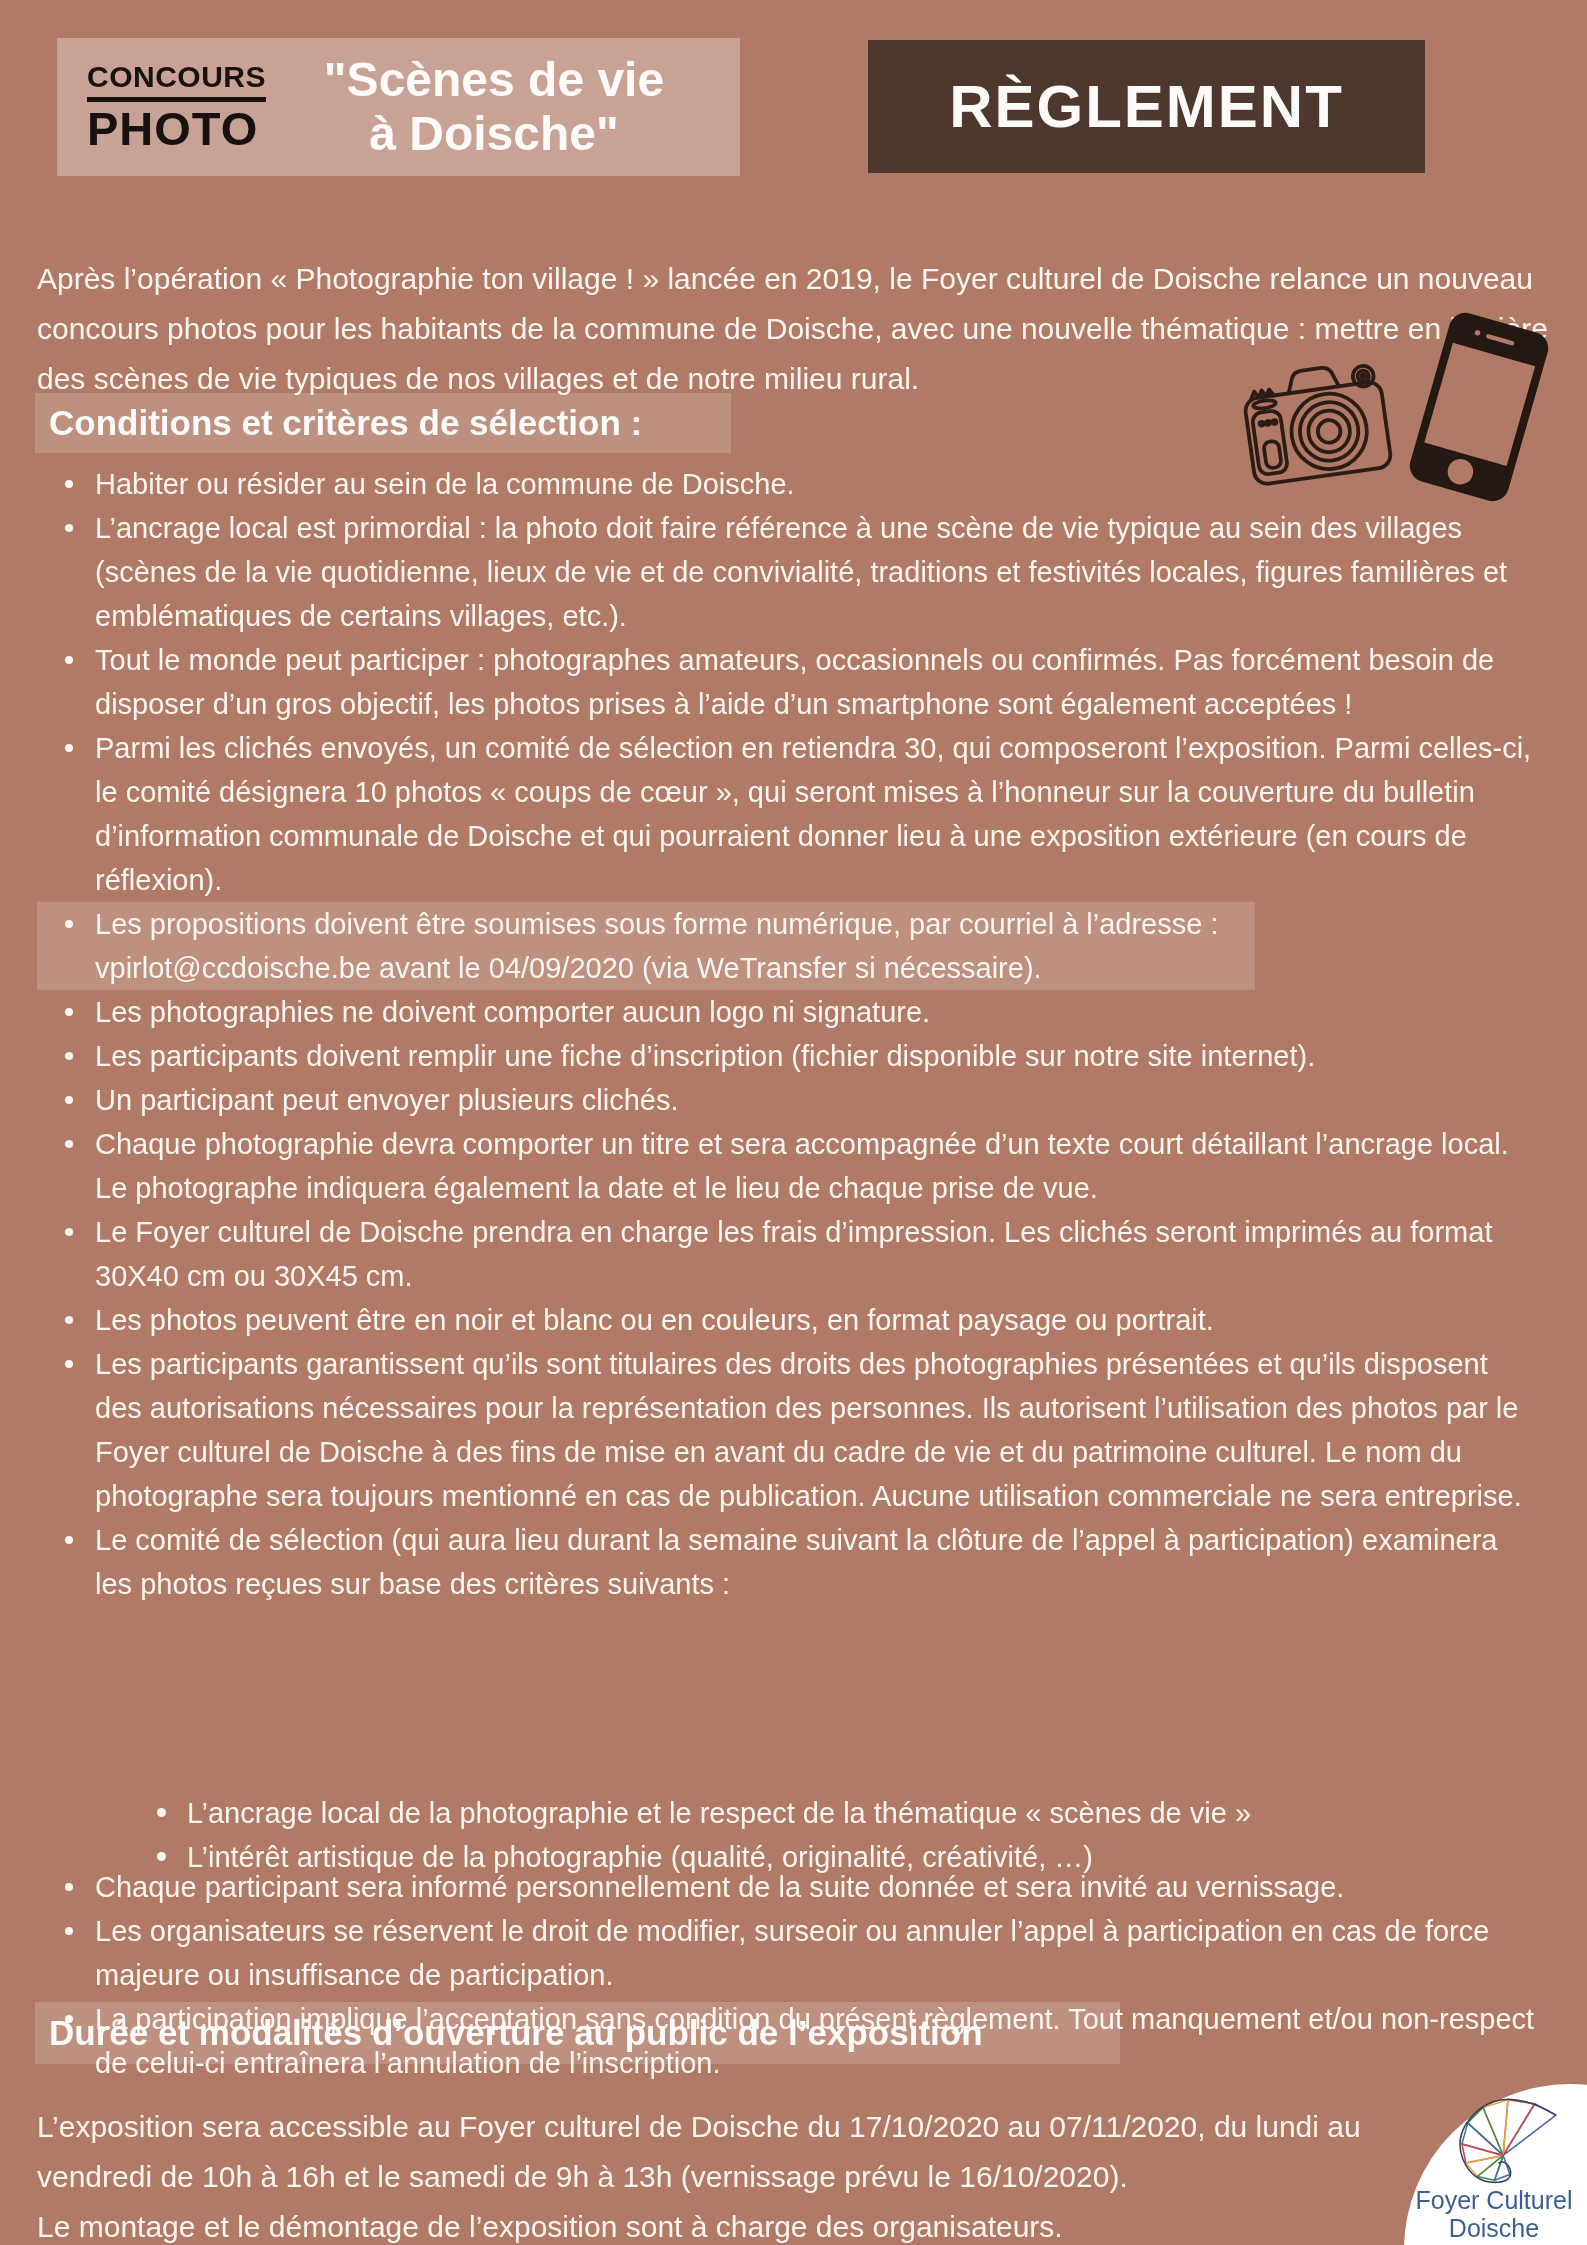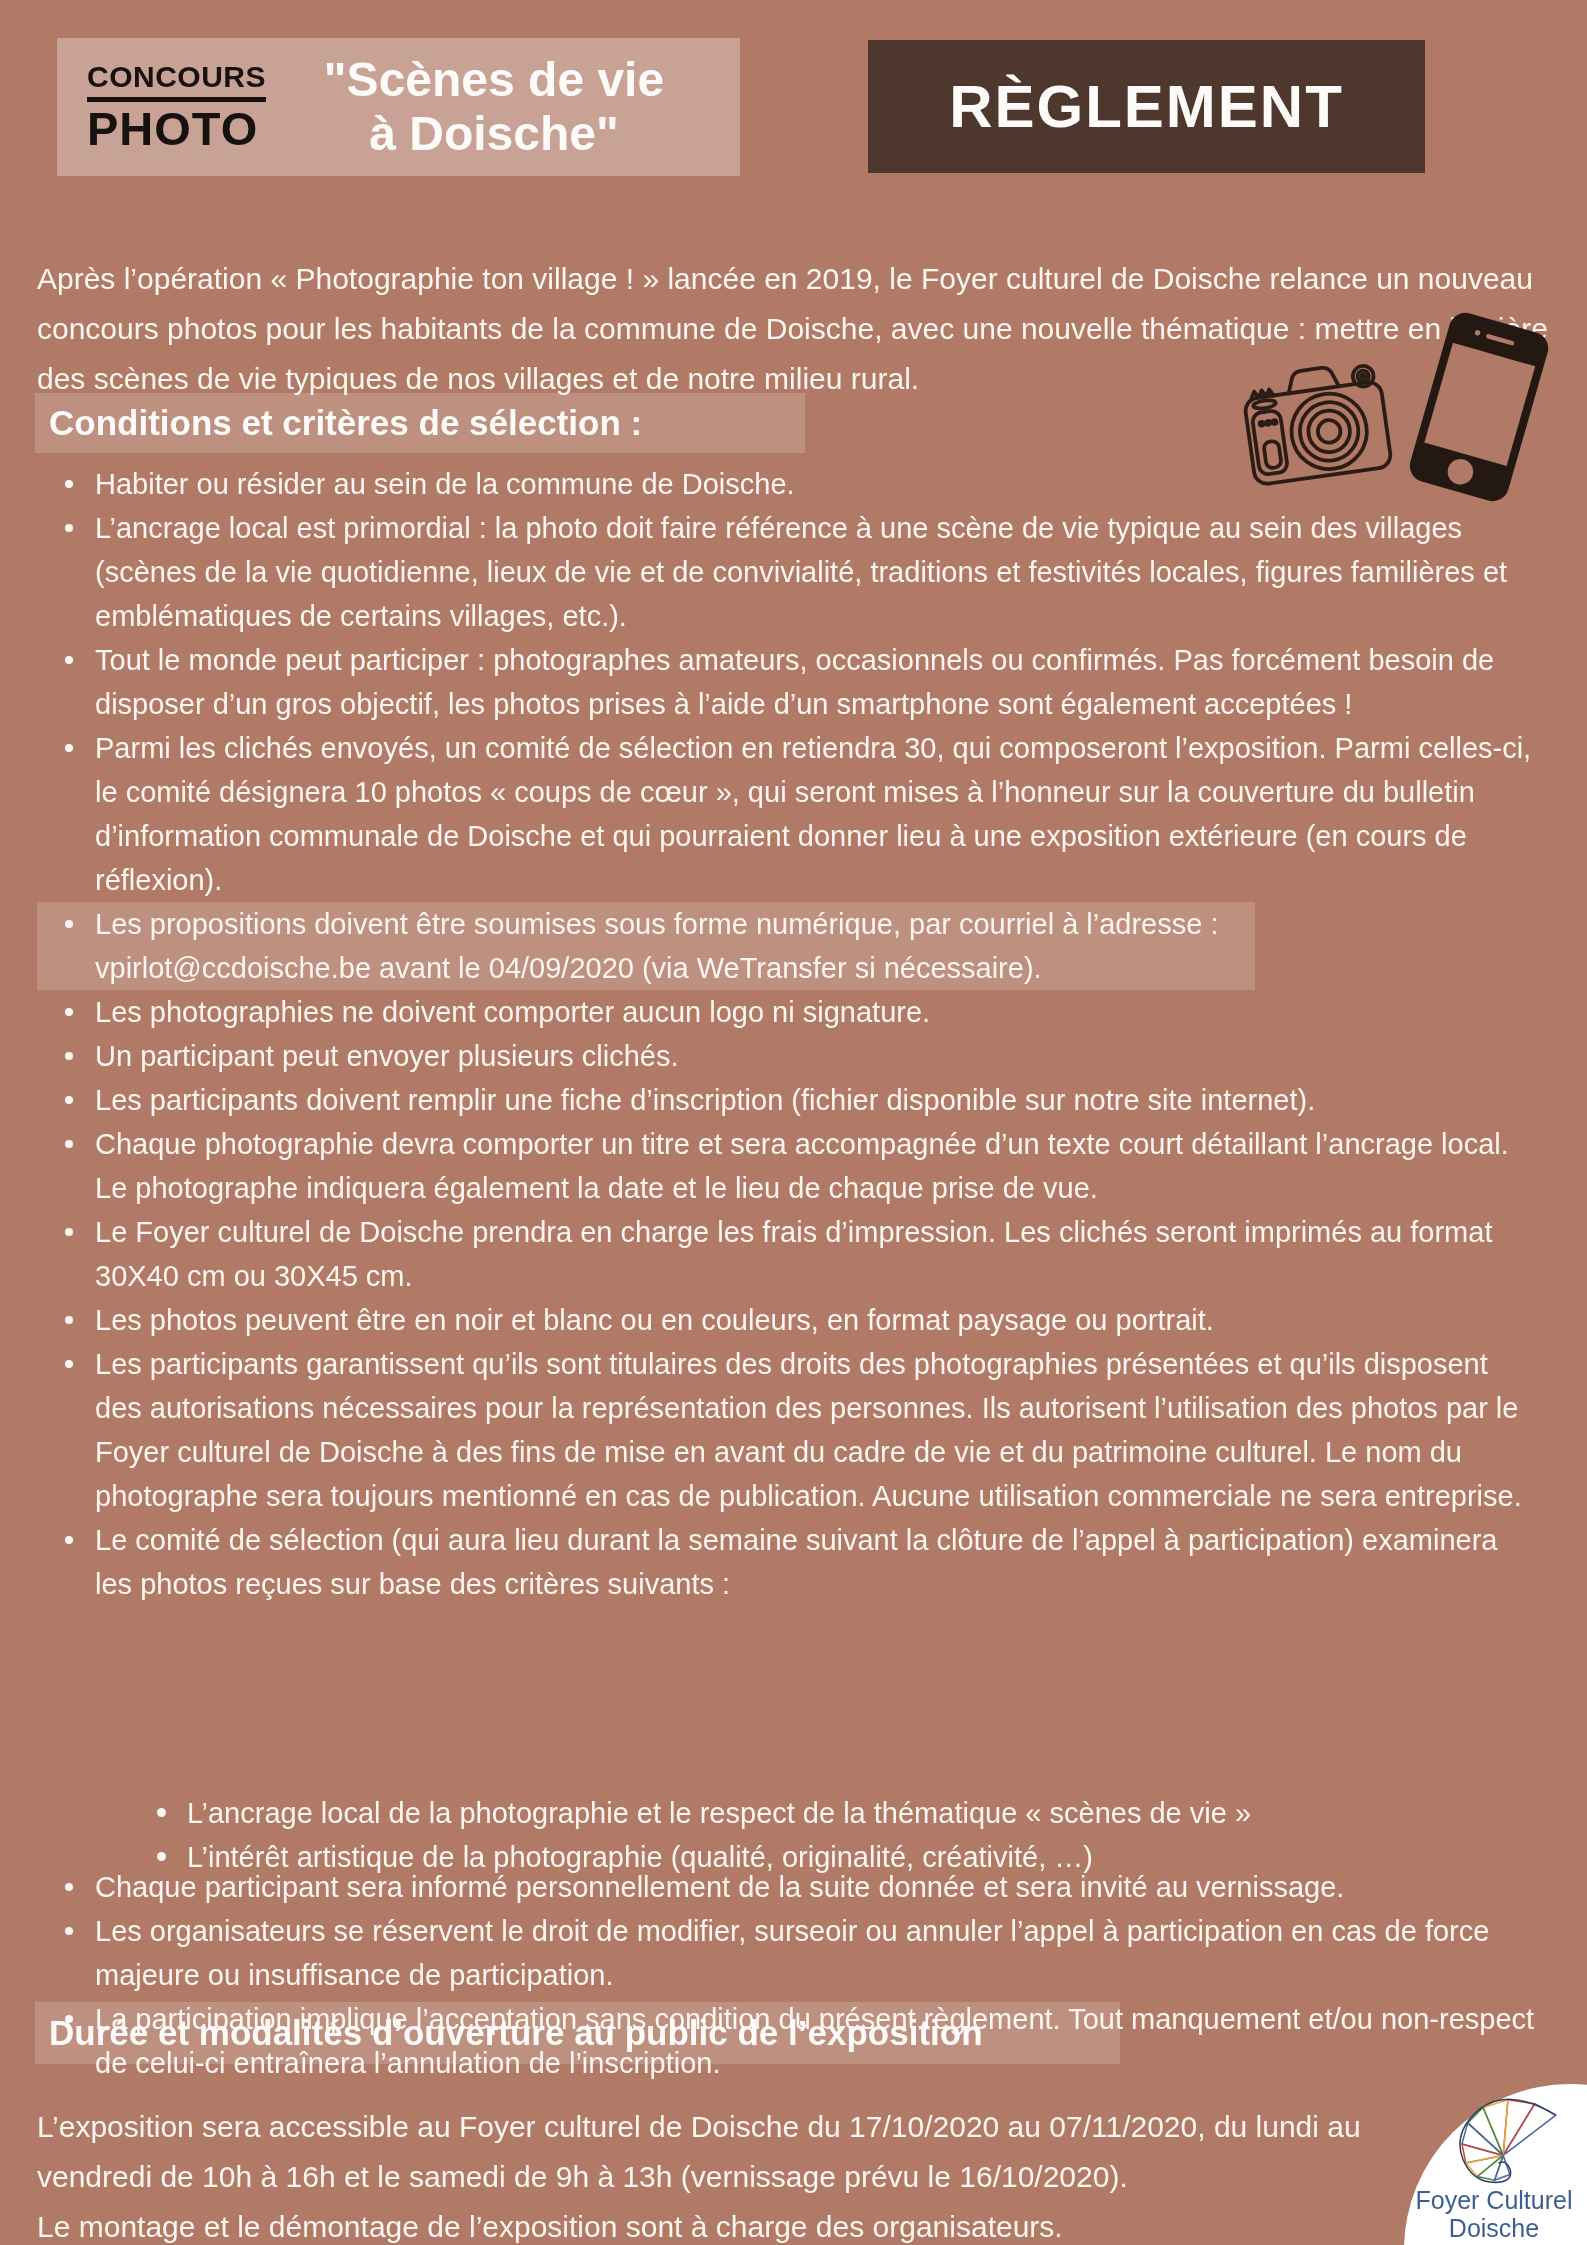--- a/index.html
+++ b/index.html
@@ -29,21 +29,21 @@
   .intro{position:absolute;left:37px;top:224px;width:1515px;font-size:30px;line-height:50px;}
   
   .camera-wrap{position:absolute;left:1236px;top:344px;width:160px;height:150px;transform:rotate(-8deg);}
   .phone-wrap{position:absolute;left:1418px;top:316px;width:122px;height:182px;transform:rotate(16deg);}
   
   .section-bar{
     position:absolute;background:rgba(255,255,255,0.17);
     display:flex;align-items:center;box-sizing:border-box;padding-left:14px;
     font-size:35px;font-weight:bold;color:#fdfbf9;
   }
-  .bar-conditions{left:35px;top:393px;width:770px;height:60px;}
+  .bar-conditions{left:35px;top:393px;width:696px;height:60px;}
   .bar-exposition{left:35px;top:2002px;width:1085px;height:62px;}
   
   .rules{position:absolute;left:37px;top:462px;width:1502px;margin:0;padding:0;list-style:none;
          font-size:29px;line-height:44px;}
   .rules > li{position:relative;padding-left:58px;}
   .rules > li::before{
     content:"";position:absolute;left:28px;top:18px;width:8px;height:8px;border-radius:50%;background:#fbf6f1;
   }
   li.highlight{font-weight:normal;background:rgba(255,255,255,0.17);
     display:table;padding-right:36px;}
@@ -118,22 +118,22 @@
 <ul class="rules">
   <li><span>Habiter ou résider au sein de la commune de Doische.</span></li>
   <li><span>L’ancrage local est primordial : la photo doit faire référence à une scène de vie typique au sein des villages (scènes de la vie quotidienne, lieux de vie et de convivialité, traditions et festivités locales, figures familières et emblématiques de certains villages, etc.).</span></li>
   <li><span>Tout le monde peut participer : photographes amateurs, occasionnels ou confirmés. Pas forcément besoin de disposer d’un gros objectif, les photos prises à l’aide d’un smartphone sont également acceptées !</span></li>
   <li><span>Parmi les clichés envoyés, un comité de sélection en retiendra 30, qui composeront l’exposition. Parmi celles-ci, le comité désignera 10 photos « coups de cœur », qui seront mises à l’honneur sur la couverture du bulletin d’information communale de Doische et qui pourraient donner lieu à une exposition extérieure (en cours de réflexion).</span></li>
   <li class="highlight">
     <span class="block">Les propositions doivent être soumises sous forme numérique, par courriel à l’adresse :</span>
     <span class="block">vpirlot@ccdoische.be avant le 04/09/2020 (via WeTransfer si nécessaire).</span>
   </li>
   <li><span>Les photographies ne doivent comporter aucun logo ni signature.</span></li>
+  <li><span>Les participants doivent remplir une fiche d’inscription (fichier disponible sur notre site internet).</span></li>
   <li><span>Un participant peut envoyer plusieurs clichés.</span></li>
-  <li><span>Les participants doivent remplir une fiche d’inscription (fichier disponible sur notre site internet).</span></li>
   <li><span>Chaque photographie devra comporter un titre et sera accompagnée d’un texte court détaillant l’ancrage local. Le photographe indiquera également la date et le lieu de chaque prise de vue.</span></li>
   <li><span>Le Foyer culturel de Doische prendra en charge les frais d’impression. Les clichés seront imprimés au format 30X40 cm ou 30X45 cm.</span></li>
   <li><span>Les photos peuvent être en noir et blanc ou en couleurs, en format paysage ou portrait.</span></li>
   <li><span>Les participants garantissent qu’ils sont titulaires des droits des photographies présentées et qu’ils disposent des autorisations nécessaires pour la représentation des personnes. Ils autorisent l’utilisation des photos par le Foyer culturel de Doische à des fins de mise en avant du cadre de vie et du patrimoine culturel. Le nom du photographe sera toujours mentionné en cas de publication. Aucune utilisation commerciale ne sera entreprise.</span></li>
   <li>
     <span>Le comité de sélection (qui aura lieu durant la semaine suivant la clôture de l’appel à participation) examinera les photos reçues sur base des critères suivants :</span>
   </li>
 </ul>
 
 <ul class="rules sub" style="position:absolute;left:37px;top:1775px;width:1502px;font-size:29px;line-height:44px;">

